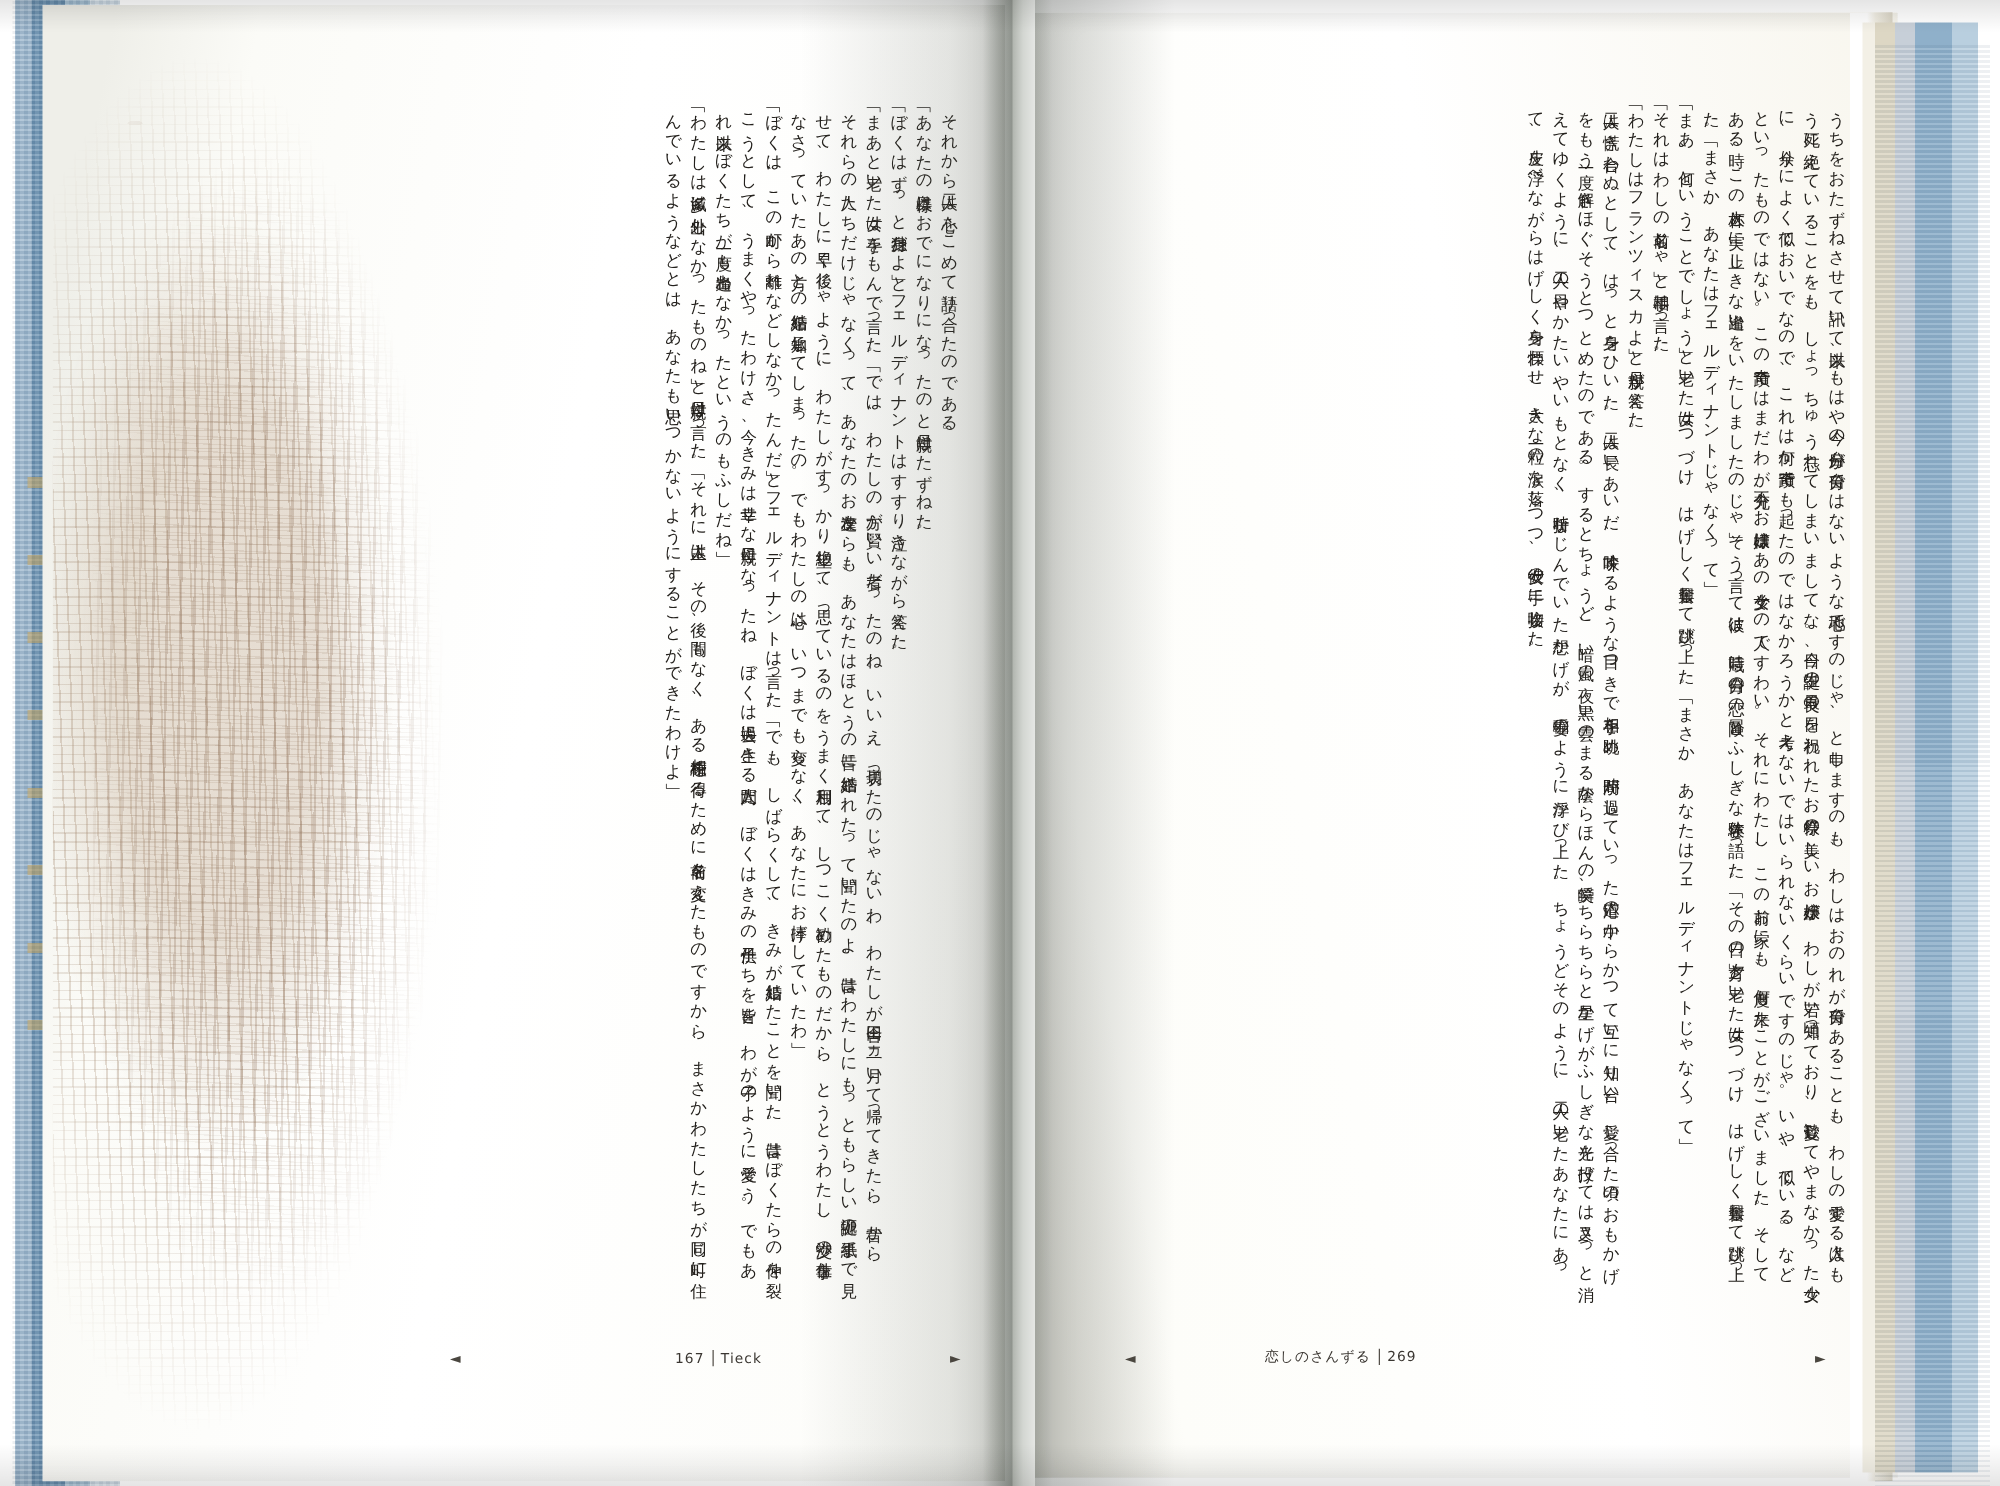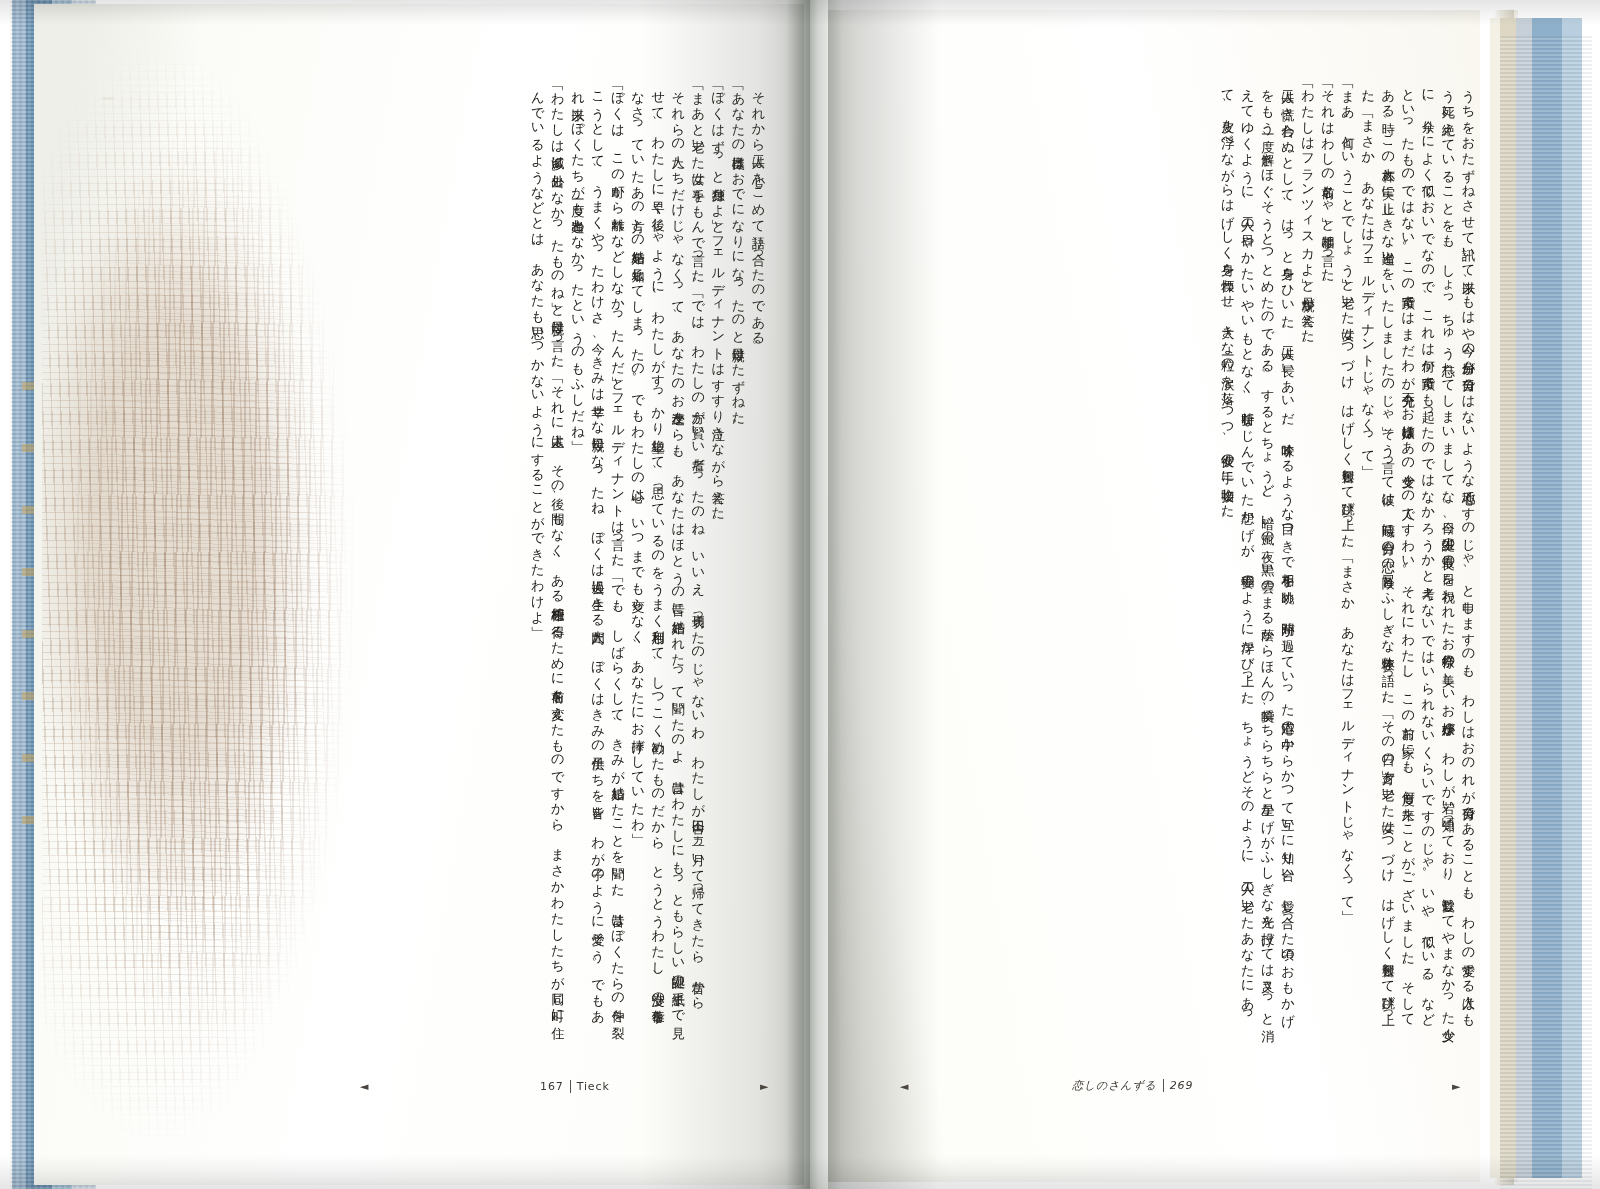--- a/index.html
+++ b/index.html
@@ -160,21 +160,21 @@
     display: flex;
     align-items: center;
     gap: 6px;
   }
   .folio .rule {
     display: inline-block;
     width: 1px; height: 13px;
     background: #55504a;
   }
   .folio-left { left: 540px; }
-  .folio-right { left: 1072px; font-style: italic; }
+  .folio-right { left: 1012px; }
 
   .marker {
     position: absolute;
     bottom: 96px;
     font-size: 11px;
     color: #4a463f;
     font-family: "DejaVu Sans", sans-serif;
   }
   .marker-a { left: 360px; }
   .marker-b { left: 760px; }

